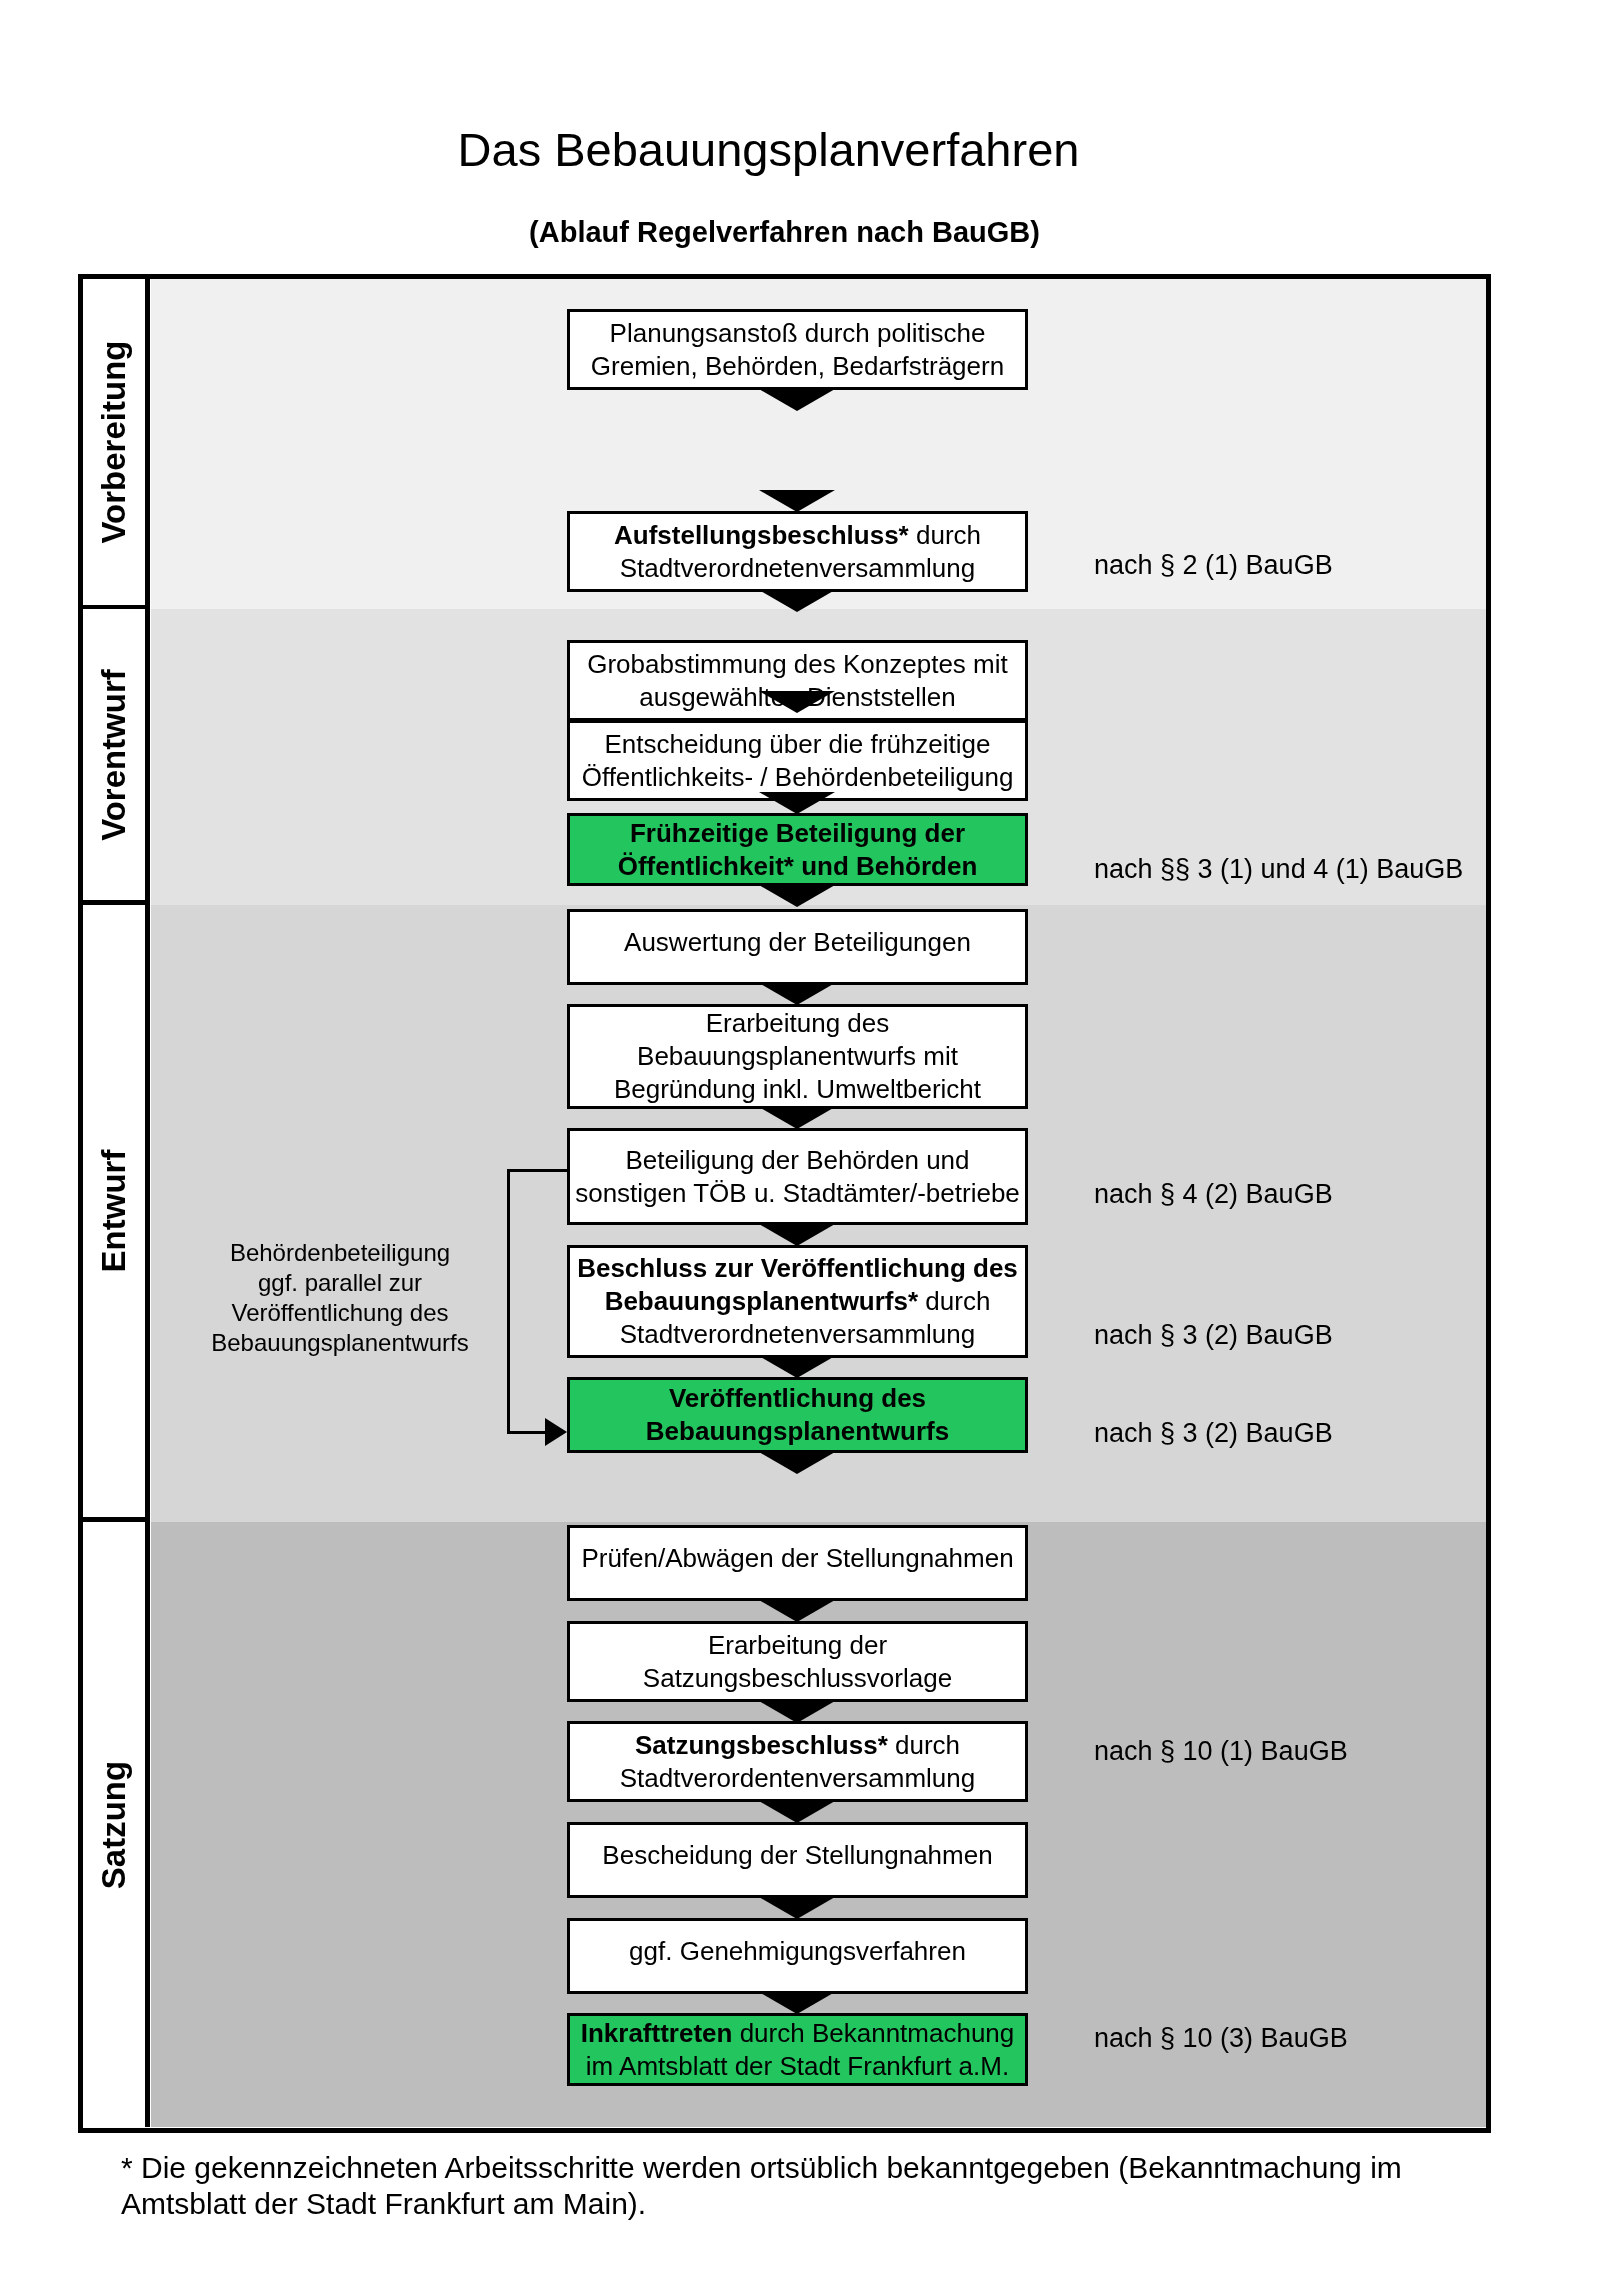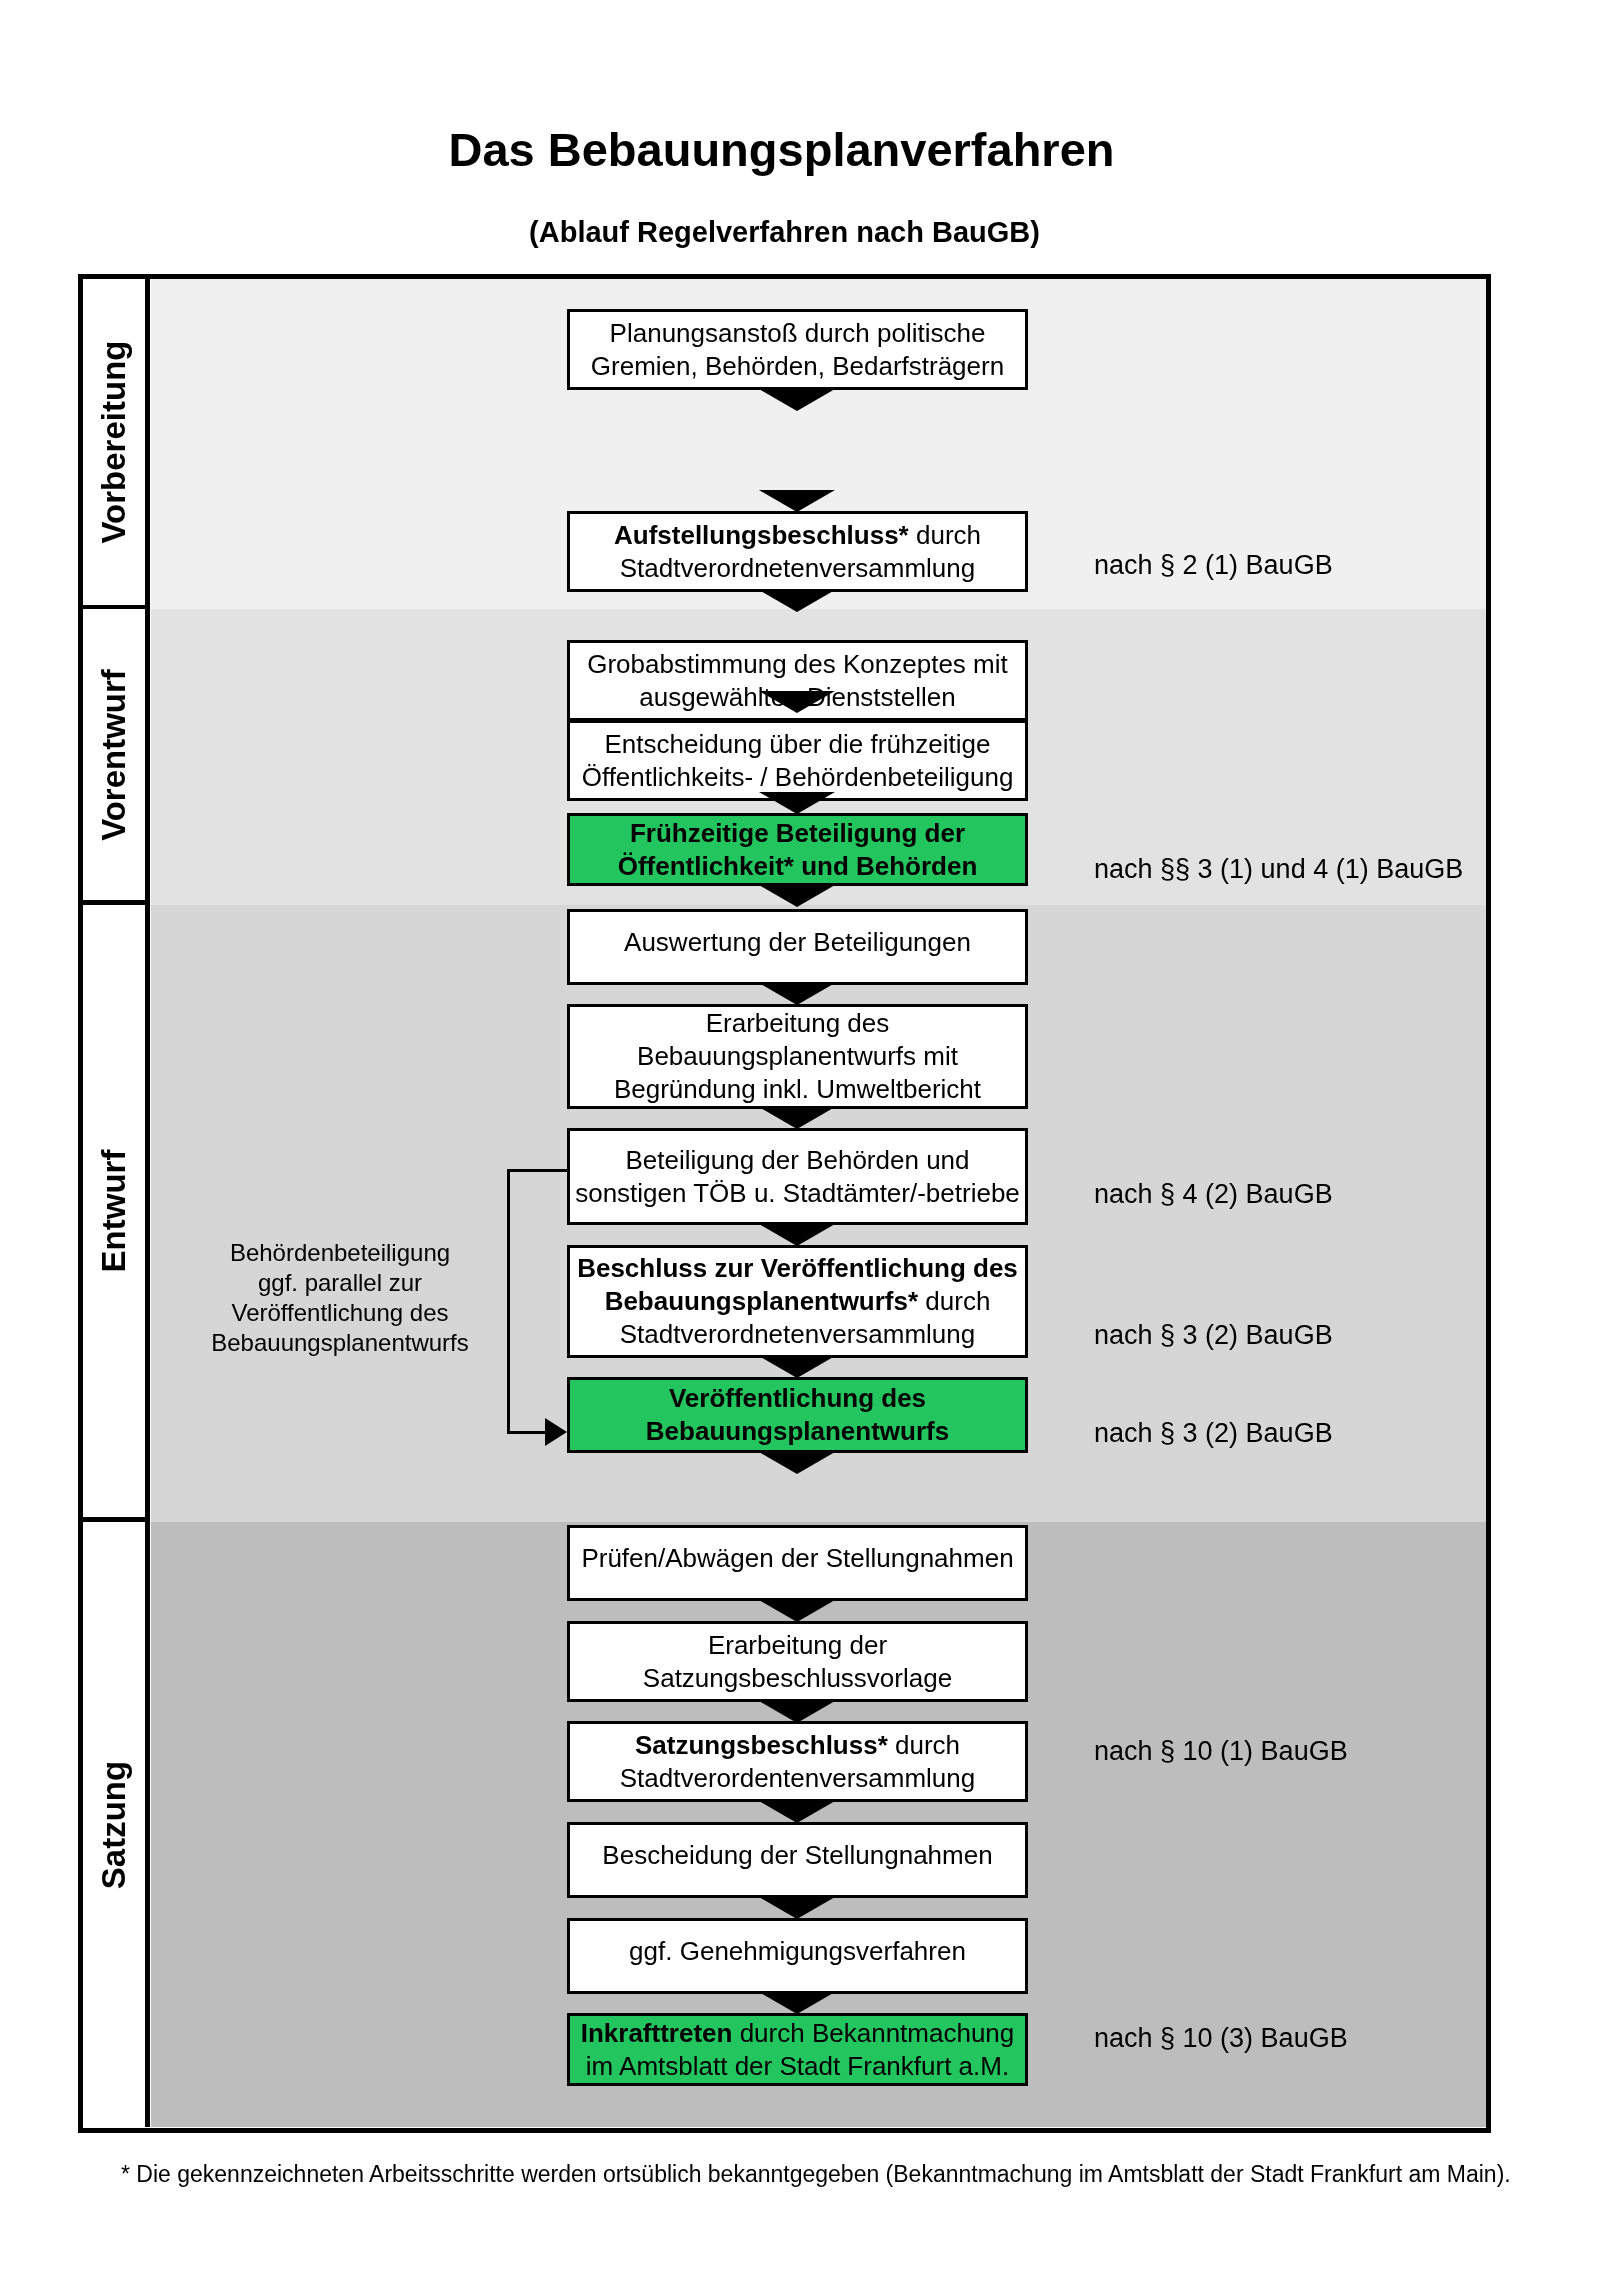--- a/index.html
+++ b/index.html
@@ -1,38 +1,38 @@
 <!DOCTYPE html>
 <html style="font-size:10.5px"><head>
 <meta charset="utf-8">
 <style>
   html,body{margin:0;padding:0;}
   body{background:#ffffff;font-family:"Liberation Sans", sans-serif;}
   #page{position:relative;width:1623px;height:2295px;background:#ffffff;overflow:hidden;}
   .abs{position:absolute;}
-  #title{left:75px;top:122px;width:1413px;text-align:center;font-size:47px;font-weight:bold;color:#000;}
+  #title{left:62px;top:122px;width:1413px;text-align:center;font-size:47px;font-weight:normal;color:#000;}
   #subtitle{left:78px;top:202px;width:1413px;text-align:center;font-size:29px;font-weight:bold;color:#000;margin-top:14px;}
   #frame{left:78px;top:274px;width:1413px;height:1859px;border:5.2px solid #000;box-sizing:border-box;background:transparent;z-index:6;pointer-events:none;}
   .stripe{left:151px;width:1335px;z-index:1;}
   .label-cell{left:83px;width:67px;background:#ffffff;border-right:5.2px solid #000;box-sizing:border-box;z-index:2;}
   .label-cell.divided{border-bottom:5.2px solid #000;}
   .phase-label{position:absolute;left:50%;top:50%;transform:translate(-50%,-50%) rotate(-90deg);font-size:33px;font-weight:bold;white-space:nowrap;color:#000;}
   .box{left:567px;width:461px;box-sizing:border-box;border:3.9px solid #000;background:#ffffff;
        display:flex;flex-direction:column;justify-content:center;align-items:center;
        text-align:center;font-size:26px;line-height:33px;color:#000;z-index:3;}
   .box.single{justify-content:flex-start;padding-top:14.4px;}
   .box.hl{background:#22c55e;}
   .box .bl{white-space:nowrap;}
   .box b{font-weight:bold;}
   .flow-arrow{width:0;height:0;left:759px;border-left:38px solid transparent;border-right:38px solid transparent;border-top:22px solid #000;z-index:4;}
   .ref{left:1094px;font-size:27px;color:#000000;white-space:nowrap;z-index:3;}
   #annotation{left:170px;top:1238px;width:340px;text-align:center;font-size:24px;line-height:30px;color:#000;z-index:3;}
   .bracket{background:#000;z-index:3;}
   #bracket-arrowhead{width:0;height:0;left:545px;top:1418px;border-top:14.4px solid transparent;border-bottom:14.4px solid transparent;border-left:22px solid #000;z-index:3;}
-  #footnote{left:121px;top:2150px;width:1407px;font-size:23px;line-height:48px;color:#000;}
+  #footnote{left:121px;top:2150px;width:1407px;font-size:30px;line-height:36px;color:#000;}
 </style>
 </head>
 <body>
 
 <div id="page">
 
   <div id="title" class="abs">Das Bebauungsplanverfahren</div>
   <div id="subtitle" class="abs">(Ablauf Regelverfahren nach BauGB)</div>
 
   <div id="stage" class="abs" style="left:0;top:0;width:1623px;height:2295px;">

